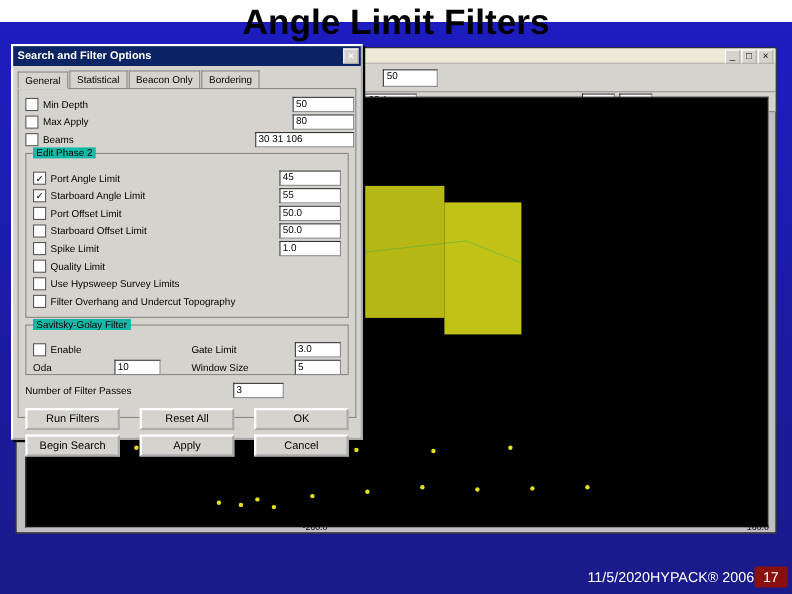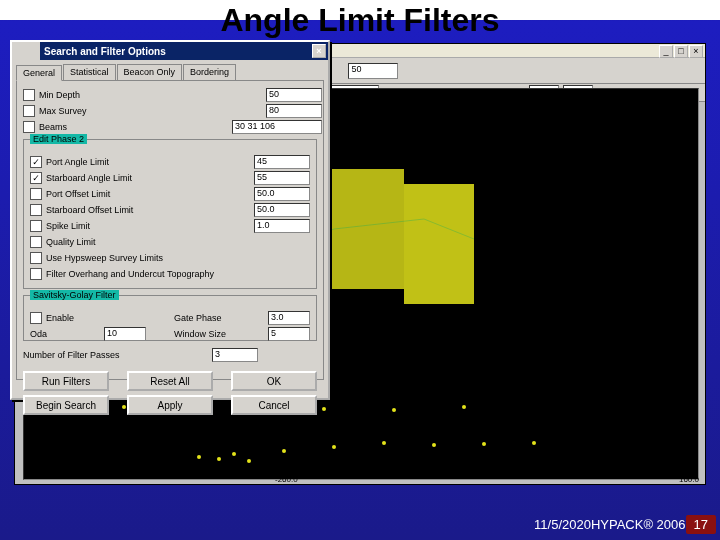--- a/index.html
+++ b/index.html
@@ -9,21 +9,21 @@
   .appwrap { position:absolute; left:14px; top:43px; width:692px; height:442px; background:#c0c0c0; border:1px solid #000; }
   .menubar { height:14px; background:#ece9d8; border-bottom:1px solid #aaa; }
   .toolbar { height:26px; background:#d6d3ce; display:flex; align-items:center; gap:4px; padding:2px 6px; border-bottom:1px solid #888; }
   .tbtn { width:20px; height:18px; background:#d6d3ce; border:1px solid #888; display:flex;align-items:center;justify-content:center; font-size:9px; }
   .tfield { height:16px; background:#fff; border:1px inset #888; font-size:9px; padding:0 3px; }
   .tlabel { font-size:9px; }
   .mainview { position:absolute; left:8px; top:44px; width:676px; height:392px; background:#000; border:1px inset #888; }
   .sonar { position:absolute; left:50px; top:70px; width:420px; height:190px; }
   .axis { position:absolute; color:#000; font-size:8px; }
   .dialog { position:absolute; left:10px; top:40px; width:320px; height:360px; background:#d6d3ce; border:2px outset #fff; box-shadow:2px 2px 0 #000; }
-  .dlgtitle { height:18px; background:#0a2466; color:#fff; font:700 10px Tahoma; display:flex; align-items:center; padding:0 4px; position:relative;margin-left:28px;}
+  .dlgtitle { height:18px; background:#0a2466; color:#fff; font:700 10px Tahoma; display:flex; align-items:center; padding:0 4px; position:relative;}
   .dlgclose { position:absolute; right:2px; top:2px; width:14px;height:14px;background:#d6d3ce;border:1px outset #fff; font-size:9px; text-align:center; line-height:12px;}
   .tabs { display:flex; margin:4px 4px 0 4px; }
   .tab { font-size:9px; padding:2px 6px; background:#d6d3ce; border:1px solid #888; border-bottom:none; margin-right:1px; }
   .tab.active { background:#d6d3ce; border-bottom:1px solid #d6d3ce; position:relative; top:1px;}
   .tabbody { margin:0 4px 4px 4px; padding:6px 6px; border:1px solid #888; border-top:1px solid #888; height:300px; background:#d6d3ce; font-size:9px; }
   .row { display:flex; align-items:center; height:16px; }
   .chk { width:12px;height:12px; background:#fff;border:1px solid #555; margin-right:4px; display:flex;align-items:center;justify-content:center;font-size:9px;}
   .inp { height:14px; background:#fff; border:1px inset #888; font-size:9px; padding:0 2px; position:absolute; right:6px; width:56px;}
   .group { border:1px solid #888; margin:4px 0 6px 0; padding:14px 6px 6px 6px; position:relative;}
   .group .glabel { position:absolute; top:-6px; left:6px; background:#14b8a6; padding:0 3px; font-size:9px;}
@@ -134,21 +134,21 @@
       <div class="tab">Bordering</div>
     </div>
     <div class="tabbody">
       <div class="row">
         <div class="chk"></div>
         <span>Min Depth</span>
         <span class="inp">50</span>
       </div>
       <div class="row">
         <div class="chk"></div>
-        <span>Max Survey</span>
+        <span>Max Apply</span>
         <span class="inp">80</span>
       </div>
       <div class="row">
         <div class="chk"></div>
         <span>Beams</span>
         <span class="inp" style="width:90px">30 31 106</span>
       </div>
 
       <div class="group">
         <div class="glabel">Edit Phase 2</div>
@@ -189,21 +189,21 @@
             <div class="chk"></div>
             <span>Filter Overhang and Undercut Topography</span>
           </div>
       </div>
 
       <div class="group" style="height:46px">
         <div class="glabel">Savitsky-Golay Filter</div>
         <div class="row">
             <div class="chk"></div>
             <span>Enable</span>
-          <span style="position:absolute;left:150px">Gate Phase</span>
+          <span style="position:absolute;left:150px">Gate Limit</span>
           <span class="inp" style="width:42px">3.0</span>
         </div>
         <div class="row">
           <span>Oda</span>
           <span class="inp" style="left:80px;right:auto;width:42px">10</span>
           <span style="position:absolute;left:150px">Window Size</span>
           <span class="inp" style="width:42px">5</span>
         </div>
       </div>
 

